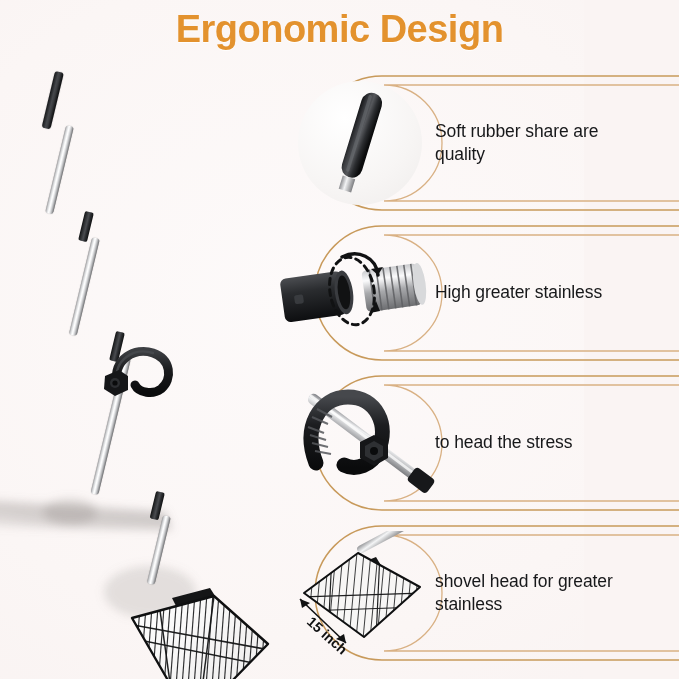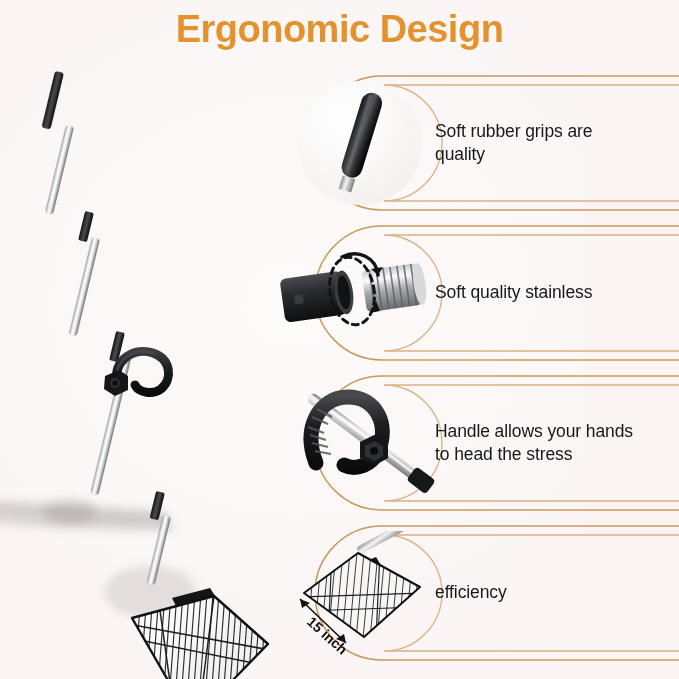--- a/index.html
+++ b/index.html
@@ -242,21 +242,21 @@
           </linearGradient>
         </defs>
         <g transform="rotate(17 62 62)">
           <rect x="51" y="10" width="21" height="88" rx="10.5" fill="url(#g1a)"></rect>
           <rect x="55" y="98" width="13" height="14" fill="url(#g1b)"></rect>
           <rect x="56.5" y="13" width="3.4" height="80" rx="1.7" fill="#6e7175" opacity=".5"></rect>
         </g>
       </svg>
     </div>
     <div class="ctext">
-      <div>Soft rubber grips are</div>
+      <div>Soft rubber share are</div>
       <div>quality</div>
     </div>
   </div>
 
   <div class="callout" style="top:218px;">
     <svg class="lozenge" viewBox="0 0 407 150">
       <g fill="none" stroke="#c89a5b" stroke-width="1.5">
         <path d="M 407,8 L 110,8 A 67,67 0 1 0 110,142 L 407,142"></path>
       </g>
       <g fill="none" stroke="#d9b184" stroke-width="1.3">
@@ -302,21 +302,21 @@
 
         <g fill="none" stroke="#111213" stroke-width="3" stroke-dasharray="6 5" stroke-linecap="round">
           <ellipse cx="72" cy="60" rx="22" ry="34" transform="rotate(-10 72 60)"></ellipse>
         </g>
         <path d="M 62,26 C 78,18 96,26 98,44" fill="none" stroke="#111213" stroke-width="3.4" stroke-linecap="round"></path>
         <path d="M 98,44 l -7,-6 l 12,-2 z" fill="#111213"></path>
         <path d="M 96,70 l 4,10 l -10,2 z" fill="#111213"></path>
       </svg>
     </div>
     <div class="ctext">
-      <div>Soft quality stainless</div>
+      <div>High greater stainless</div>
     </div>
   </div>
 
   <div class="callout" style="top:368px;">
     <svg class="lozenge" viewBox="0 0 407 150">
       <g fill="none" stroke="#c89a5b" stroke-width="1.5">
         <path d="M 407,8 L 110,8 A 67,67 0 1 0 110,142 L 407,142"></path>
       </g>
       <g fill="none" stroke="#d9b184" stroke-width="1.3">
         <path d="M 407,17 L 112,17 A 58,58 0 1 1 112,133 L 407,133"></path>
@@ -356,21 +356,20 @@
         </g>
 
         <g transform="translate(88,74)">
           <path d="M 0,-16 L 14,-9 L 14,7 L 0,15 L -14,7 L -14,-9 Z" fill="#151618"></path>
           <path d="M 0,-10 L 9,-5 L 9,5 L 0,10 L -9,5 L -9,-5 Z" fill="#2e3033"></path>
           <circle cx="0" cy="0" r="4" fill="#0a0b0c"></circle>
         </g>
       </svg>
     </div>
     <div class="ctext">
-      <div>Handle allows your hands</div>
       <div>to head the stress</div>
     </div>
   </div>
 
   <div class="callout" style="top:518px;">
     <svg class="lozenge" viewBox="0 0 407 150">
       <g fill="none" stroke="#c89a5b" stroke-width="1.5">
         <path d="M 407,8 L 110,8 A 67,67 0 1 0 110,142 L 407,142"></path>
       </g>
       <g fill="none" stroke="#d9b184" stroke-width="1.3">
@@ -428,17 +427,18 @@
 
         <g stroke="#111213" stroke-width="1.6" fill="none">
           <path d="M 16,68 L 62,112"></path>
           <path d="M 16,68 l 2,9 l 8,-5 z" fill="#111213" stroke="none"></path>
           <path d="M 62,112 l -2,-9 l -8,5 z" fill="#111213" stroke="none"></path>
         </g>
         <text x="22" y="92" transform="rotate(42 22 92)" font-family="Liberation Sans, sans-serif" font-size="14" font-weight="bold" fill="#111213">15 inch</text>
       </svg>
     </div>
     <div class="ctext">
-      <div>efficiency</div>
+      <div>shovel head for greater</div>
+      <div>stainless</div>
     </div>
   </div>
 
 </div>
 
 </body></html>

